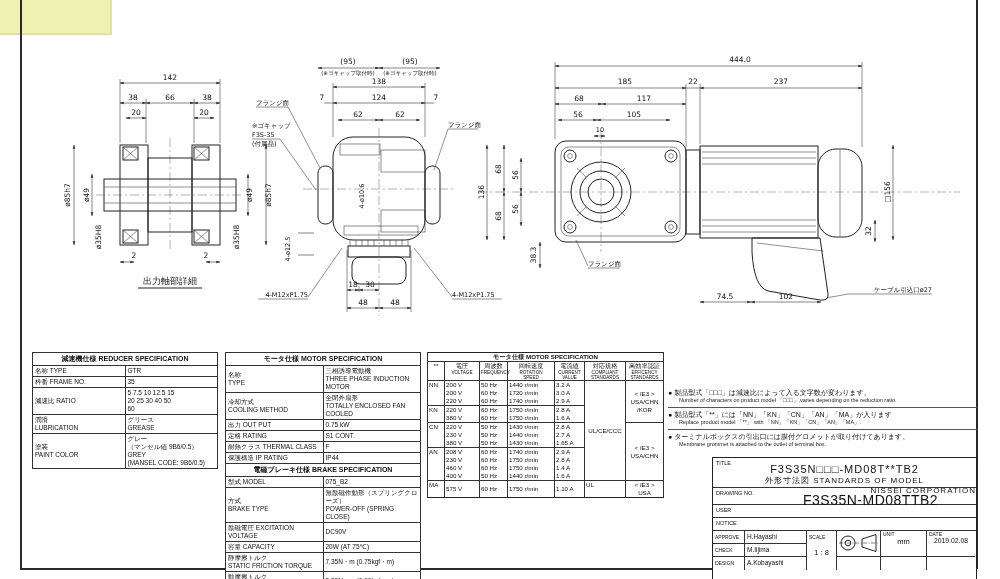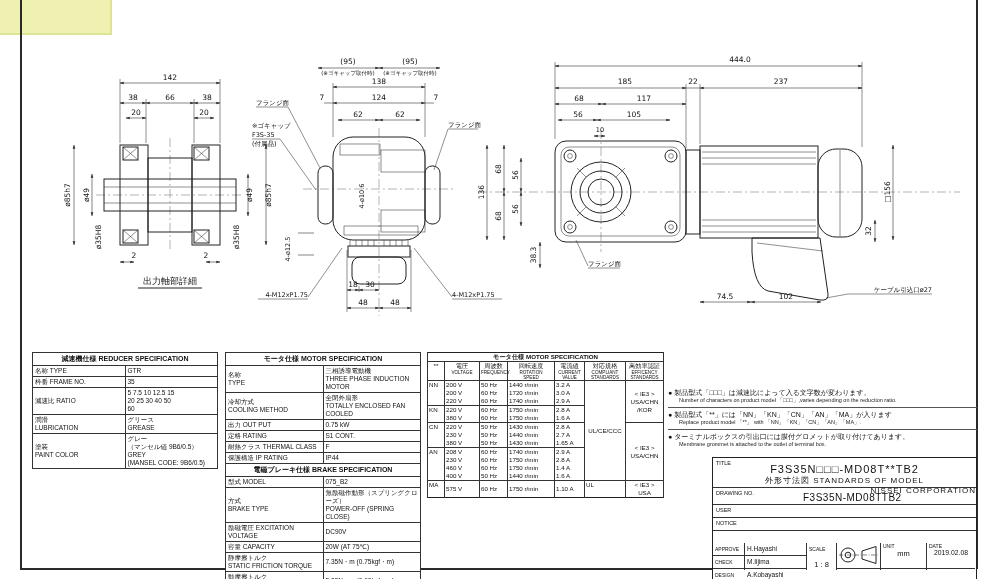--- a/index.html
+++ b/index.html
@@ -43,23 +43,23 @@
   .note .jp{font-size:7px;line-height:9px;}
   .note .en{font-size:5.5px;line-height:7px;padding-left:11px;color:#222;}
   .bullet{font-size:7px;}
   
   #tblock{position:absolute;left:712px;top:457px;width:265px;height:132px;
           border:1.5px solid #222;background:#fff;box-sizing:border-box;}
   .tb-row{position:relative;border-bottom:1px solid #333;box-sizing:border-box;}
   .tb-lab{font-size:5.5px;position:absolute;left:3px;top:2px;}
   .tb-title1{text-align:center;font-size:11px;letter-spacing:1px;padding-top:5px;}
   .tb-title2{text-align:center;font-size:8px;letter-spacing:1px;}
-  .tb-dno{position:absolute;left:90px;top:4px;font-size:10px;letter-spacing:.5px;}
+  .tb-dno{position:absolute;left:90px;top:4px;font-size:14px;letter-spacing:.5px;}
   #tb-bottom{display:flex;height:39px;}
-  .cell{box-sizing:border-box;border-right:1px solid #333;position:relative;margin-top:12px;}
+  .cell{box-sizing:border-box;border-right:1px solid #333;position:relative;}
   .srow{height:13px;border-bottom:1px solid #333;box-sizing:border-box;
         font-size:6.5px;line-height:12px;padding-left:2px;}
   .srow:last-child{border-bottom:none;}
 </style>
 </head>
 <body>
 
 <div id="sheet">
 
   <div id="sticky"></div>

